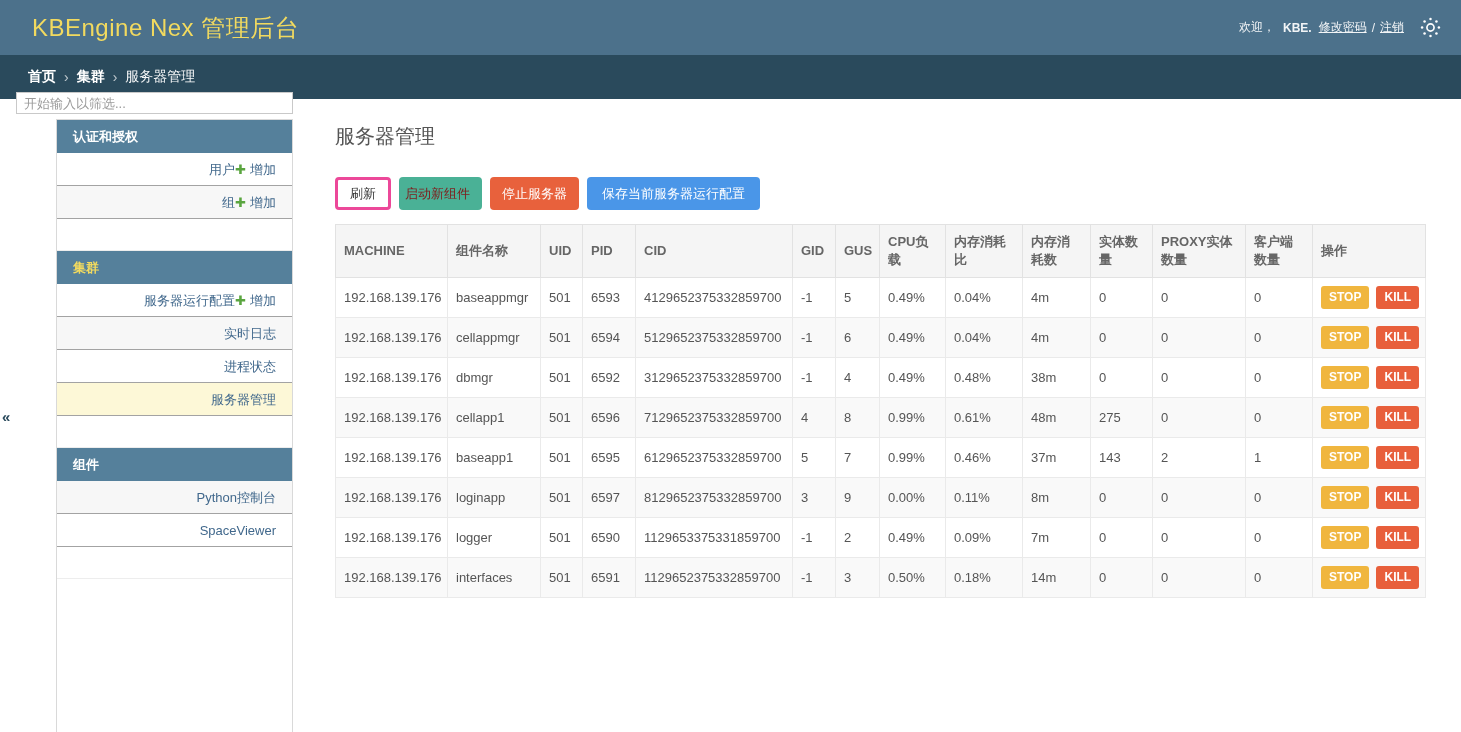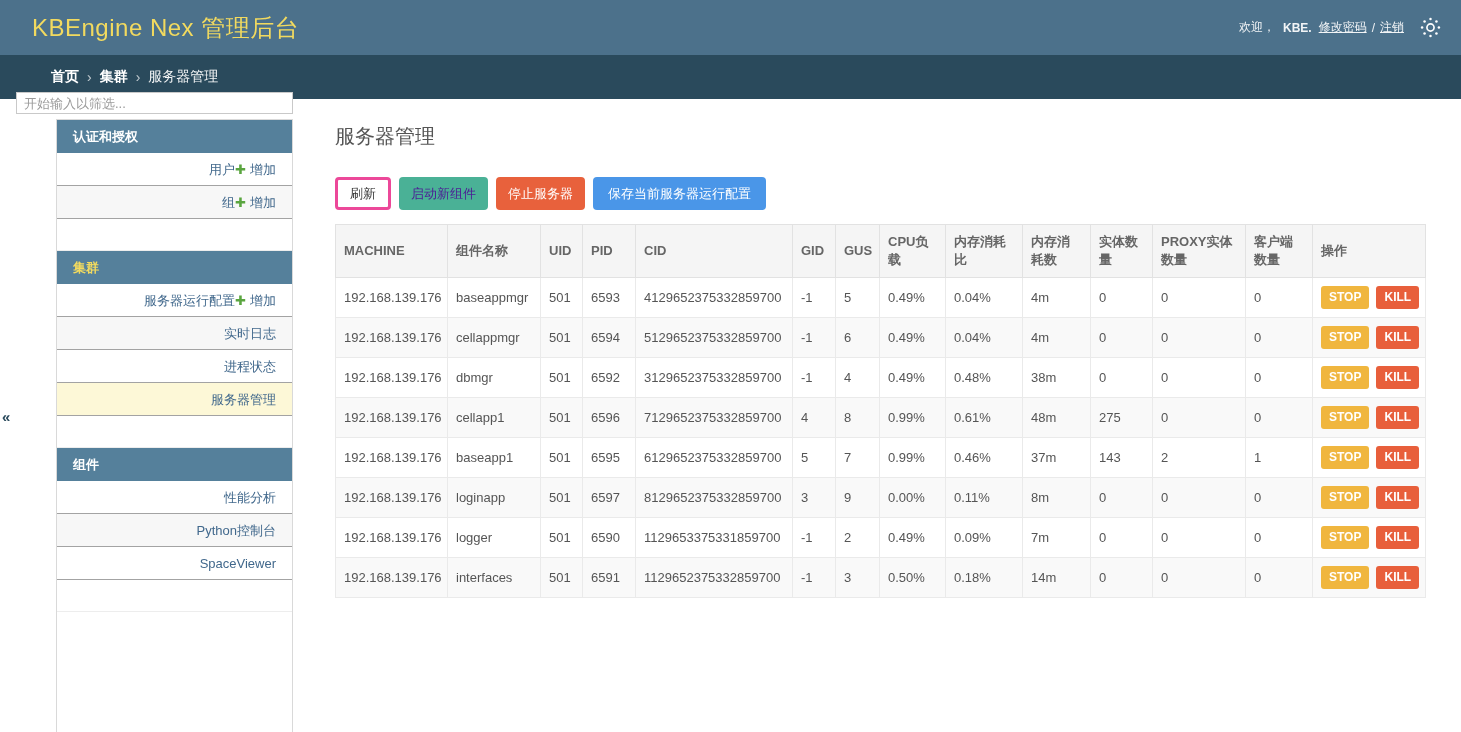--- a/index.html
+++ b/index.html
@@ -19,21 +19,21 @@
   .brand { color: var(--brand-yellow, #F2DA5F); font-size: 24px; letter-spacing: .5px; }
   .user-tools { display: flex; align-items: center; color: rgba(255,255,255,.92); font-size: 12px; }
   .user-tools .uname { font-weight: bold; margin: 0 3px 0 8px; }
   .tool-link { color: rgba(255,255,255,.92); text-decoration: underline; cursor: pointer; margin: 0 4px; }
   .tool-sep { margin: 0 1px; }
   .sun { margin-left: 12px; display: inline-flex; cursor: pointer; }
 
   
   .breadcrumb {
     height: 44px; background: var(--breadcrumb-bg, #2A4A5C);
-    display: flex; align-items: center; padding-left: 51px;
+    display: flex; align-items: center; padding-left: 28px;
     font-size: 14px; color: #fff;
   }
   .breadcrumb a { color: #fff; font-weight: bold; text-decoration: none; cursor: pointer; }
   .breadcrumb .sep { margin: 0 8px; color: rgba(255,255,255,.7); }
   .breadcrumb .current { color: rgba(255,255,255,.95); font-weight: normal; }
 
   
   .collapse-toggle {
     position: absolute; left: 2px; top: 408px;
     color: #2A4A5C; font-size: 15px; font-weight: bold; cursor: pointer;
@@ -67,21 +67,21 @@
   
   .main { position: absolute; left: 335px; top: 123px; width: 1090px; }
   .page-title { margin: 0; font-size: 20px; font-weight: 400; color: #555; }
   .toolbar { margin-top: 27px; display: flex; }
   .btn {
     border: none; border-radius: 4px; font-size: 13px;
     padding: 6px 12px; margin-right: 8px; cursor: pointer;
     font-family: inherit; line-height: 15px;
   }
   .btn.default { background: #fff; border: 3px solid #ec4899; color: #333; }
-  .btn.success { background: var(--btn-success, #4AB196); color: #4c1d95; }
+  .btn.success { background: var(--btn-success, #4AB196); color: #7f1d1d; padding-left: 6px; }
   .btn.danger  { background: var(--btn-danger, #E8613C); color: #fff; }
   .btn.primary { background: var(--btn-primary, #4A96E8); color: #fff; padding: 6px 15px; }
 
   .server-table {
     margin-top: 14px; border-collapse: collapse; table-layout: fixed;
     width: 1090px; border: 1px solid #d9d9d9;
   }
   .server-table th {
     background: #f5f5f5; color: #666; font-weight: bold; font-size: 13px;
     text-align: left; padding: 8px 8px; border: 1px solid #e2e2e2;
@@ -168,23 +168,20 @@
         <span class="nav-label">实时日志</span>
       </div>
       <div class="nav-item">
         <span class="nav-label">进程状态</span>
       </div>
       <div class="nav-item alt active">
         <span class="nav-label">服务器管理</span>
       </div>
       <div class="nav-spacer"></div>
       <div class="nav-header">组件</div>
-      <div class="nav-item">
-        <span class="nav-label">性能分析</span>
-      </div>
       <div class="nav-item alt">
         <span class="nav-label">Python控制台</span>
       </div>
       <div class="nav-item">
         <span class="nav-label">SpaceViewer</span>
       </div>
       <div class="nav-spacer"></div>
     </div>
 </aside>
 

